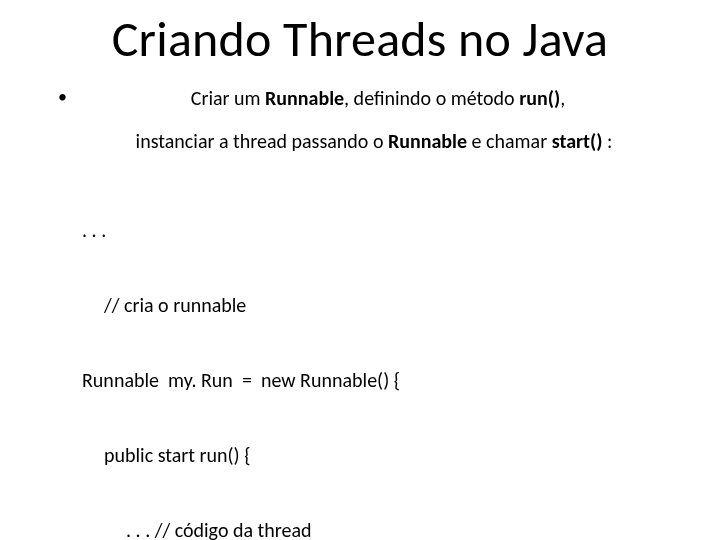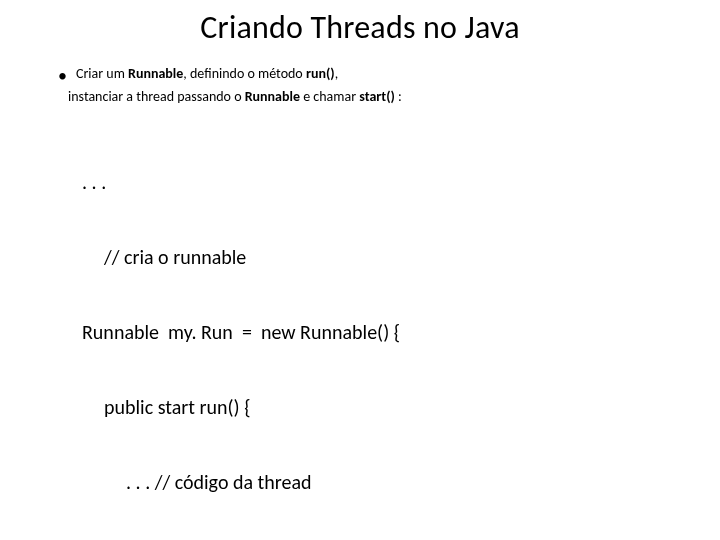--- a/index.html
+++ b/index.html
@@ -12,49 +12,50 @@
     color: #000;
   }
   .slide {
     box-sizing: border-box;
     width: 720px;
     height: 540px;
     padding: 10px 40px 20px 40px;
     position: relative;
   }
   .title {
-    font-size: 32px;
+    font-size: 50px;
     font-weight: 400;
     text-align: center;
     line-height: 1.15;
     margin: 0 0 18px 0;
     letter-spacing: 0.2px;
   }
   .bullets {
-    font-size: 14px;
+    font-size: 20px;
     line-height: 1.25;
     margin: 0 0 14px 0;
     padding: 0 0 0 22px;
+    text-align: center;
   }
   .bullets li {
     list-style: none;
     position: relative;
     padding-left: 14px;
   }
   .bullets li::before {
     content: "•";
     position: absolute;
     left: -4px;
     top: 0;
     font-size: 18px;
   }
   .bullets .cont {
     display: block;
     margin-left: -8px;
-    margin-top: 6px;
+    margin-top: 18px;
   }
   .code {
     font-family: Calibri, "Segoe UI", Arial, sans-serif;
     font-size: 20px;
     line-height: 1.25;
     white-space: pre;
     margin: 6px 0 0 42px;
   }
   .code .ln { display: block; }
   .bold { font-weight: 700; }

